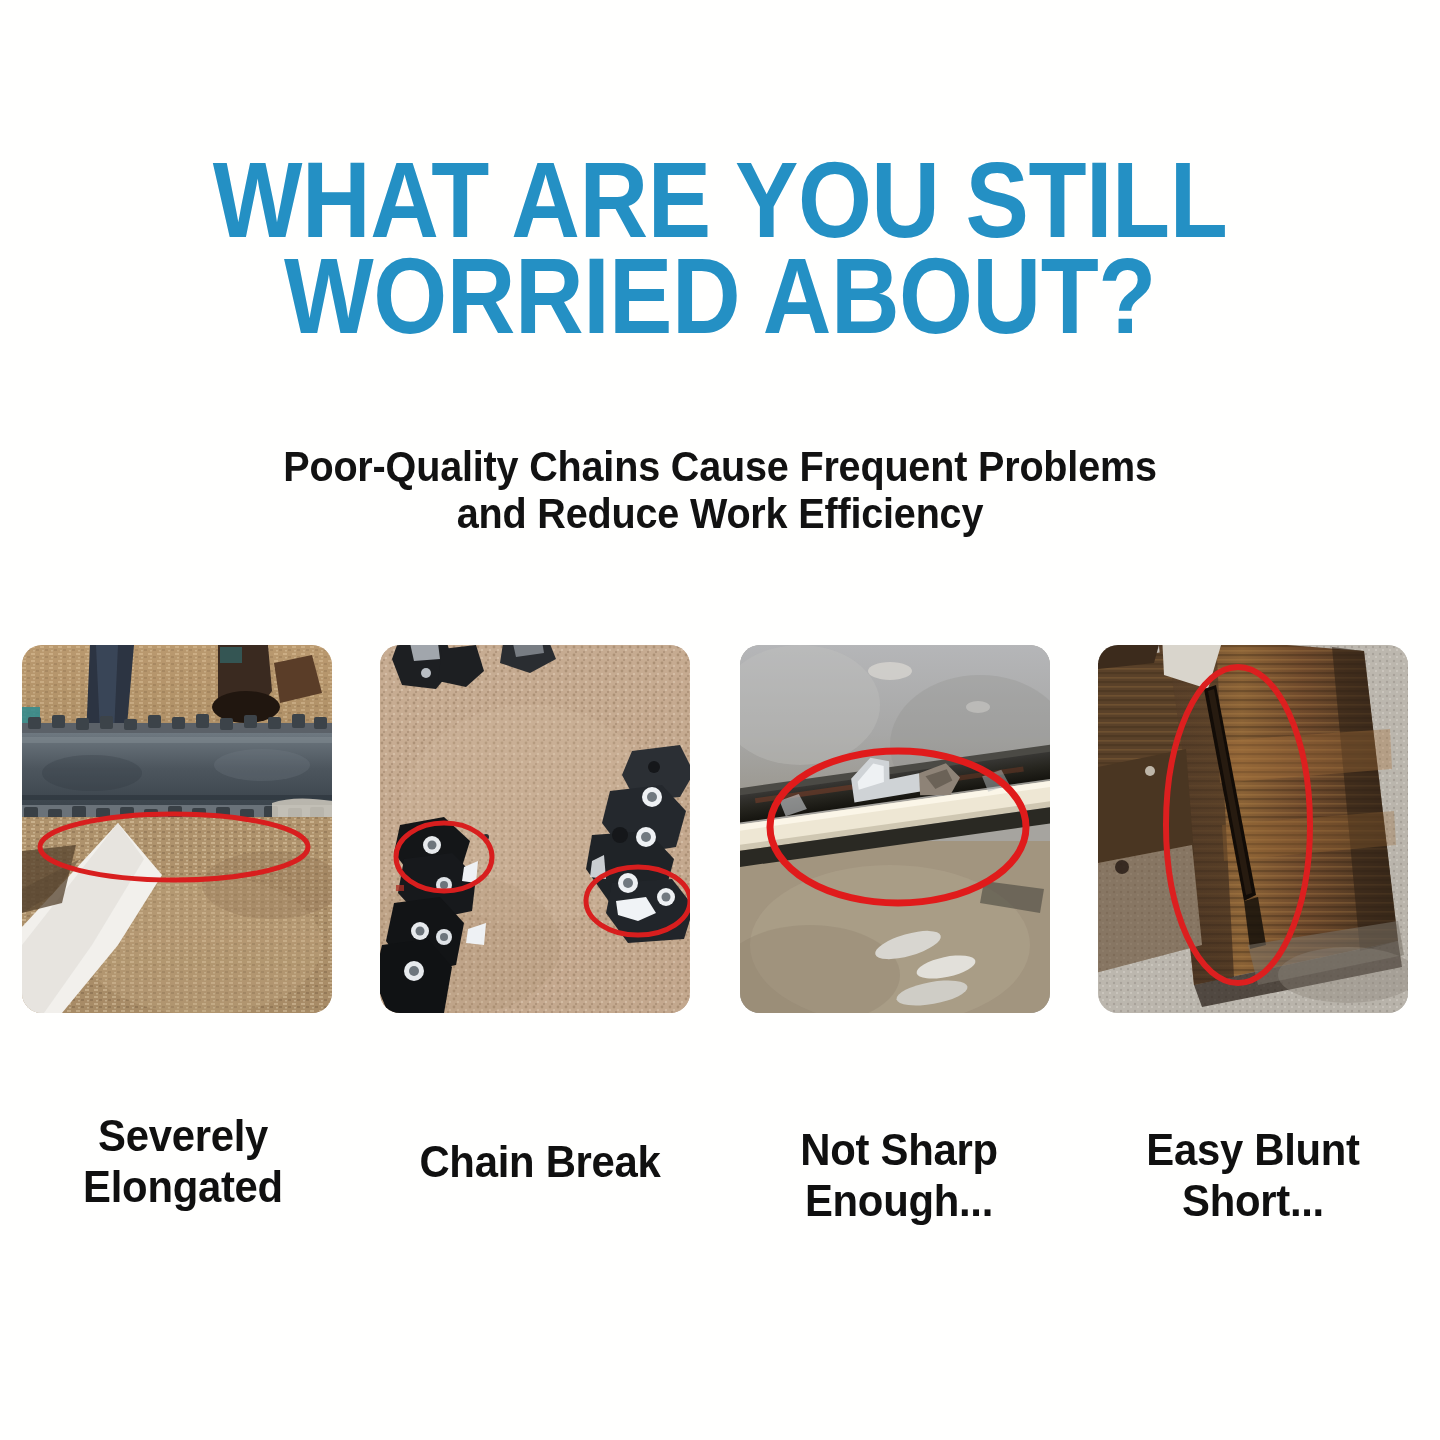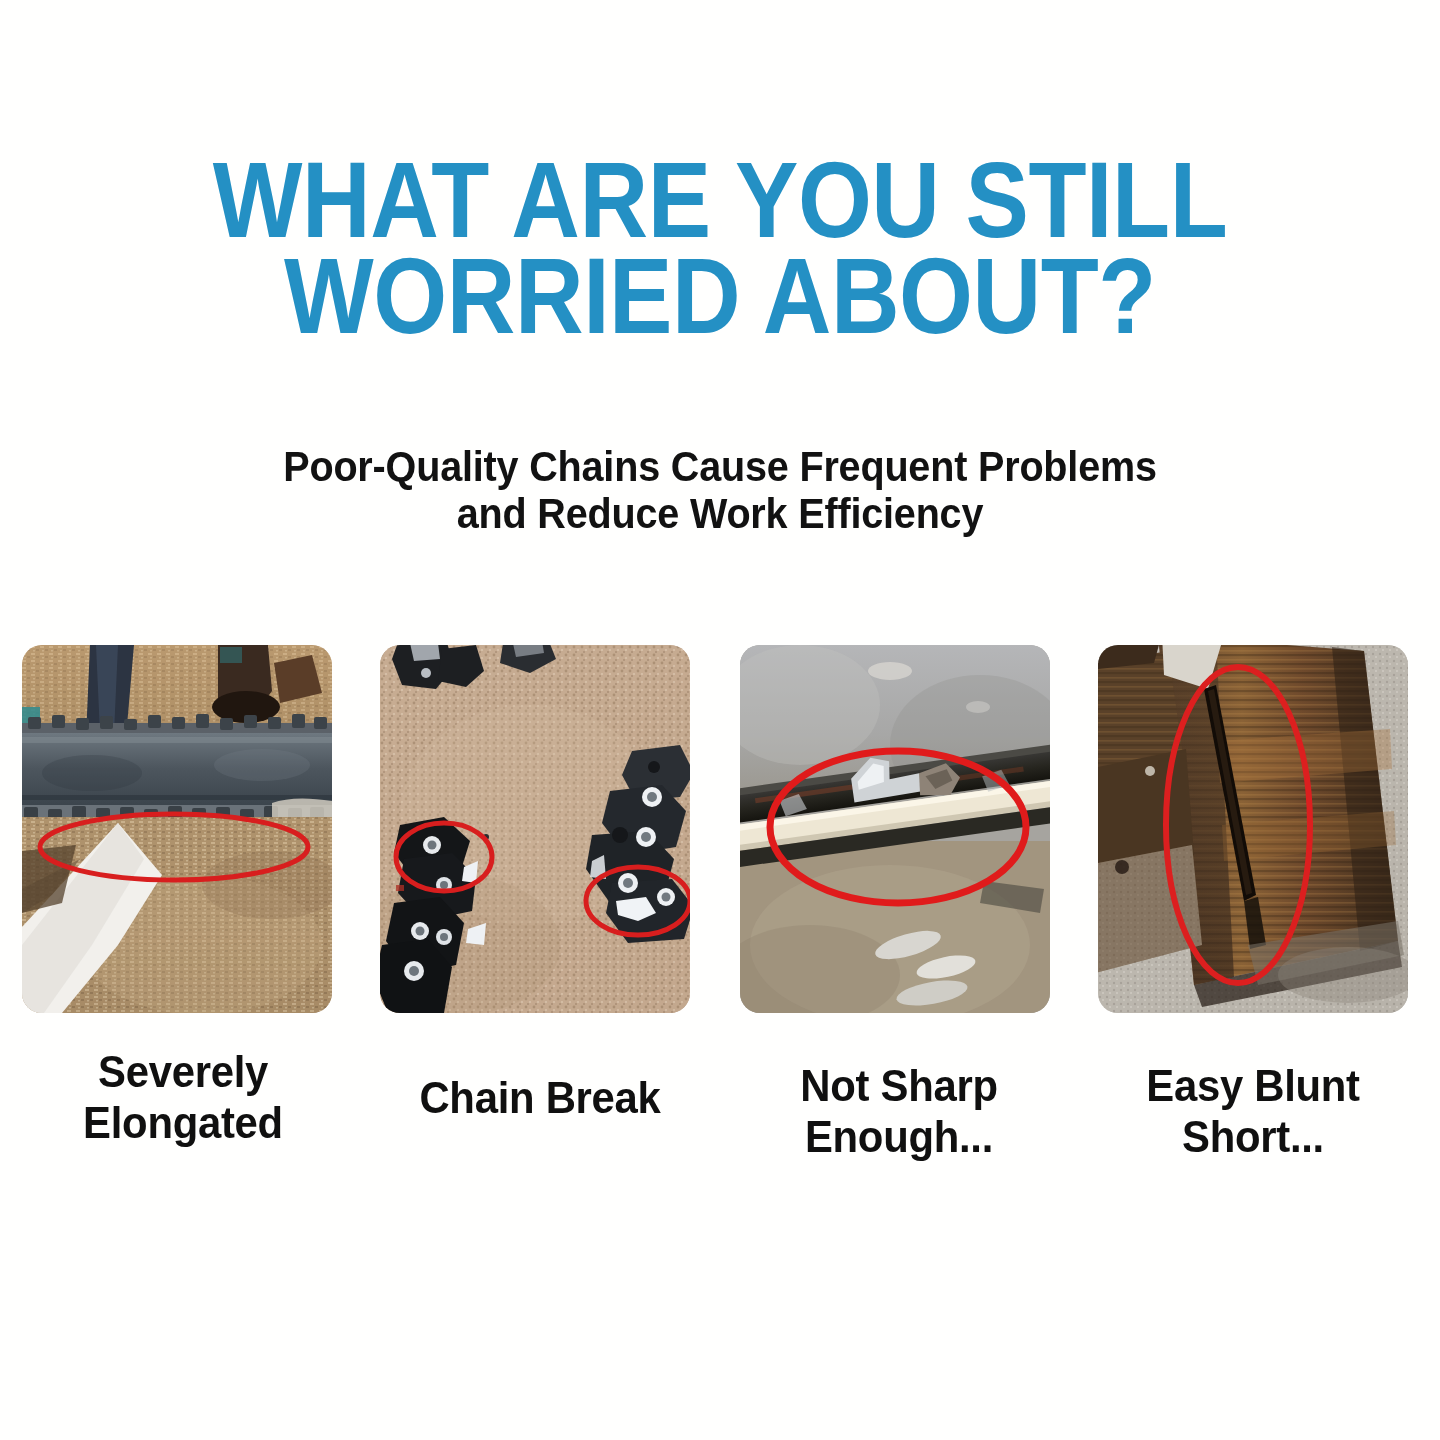--- a/index.html
+++ b/index.html
@@ -75,21 +75,21 @@
   .photo {
     position: absolute;
     inset: 0;
     overflow: hidden;
   }
   .photo svg { display: block; width: 100%; height: 100%; }
 
   
   .caption-row {
     position: absolute;
-    top: 1044px;
+    top: 1108px;
     left: 22px;
     width: 1396px;
     height: 130px;
   }
   .caption {
     position: absolute;
     top: 0;
     width: 330px;
     text-align: center;
     color: #101010;

